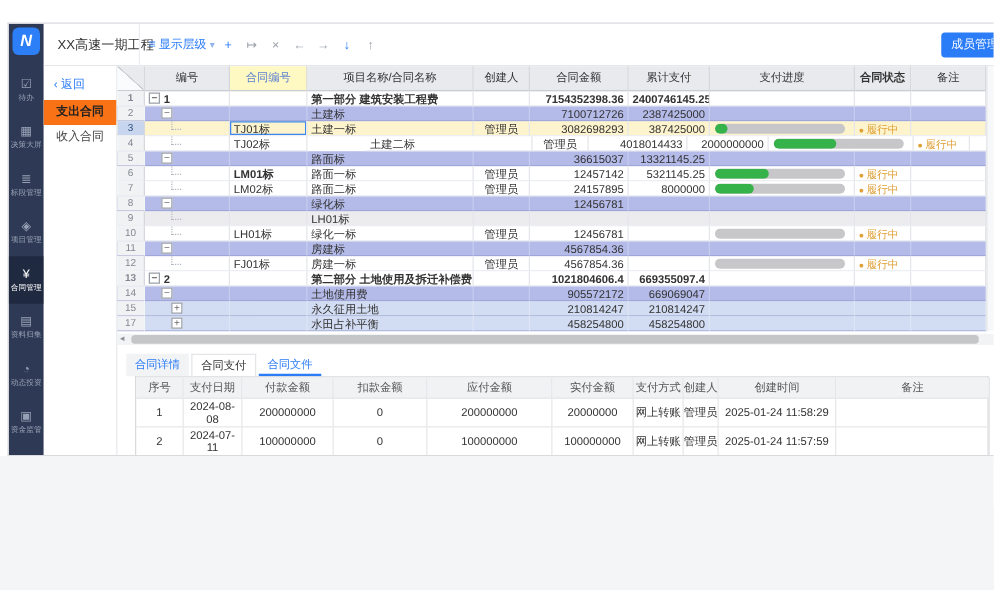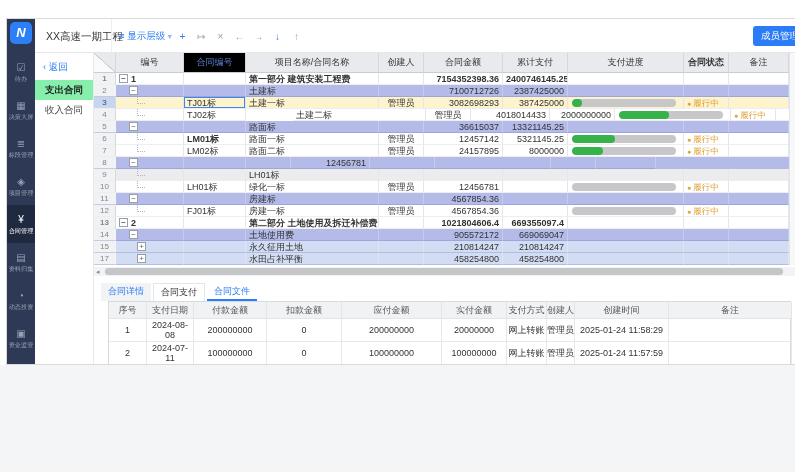--- a/index.html
+++ b/index.html
@@ -30,27 +30,27 @@
   .lvl-group .caret { color:#8fb4ef; font-size:8px; }
   .tb-icons { position:absolute; left:138px; top:0; height:34px; display:flex; align-items:center; }
   .tb-ico { width:19px; text-align:center; font-size:10px; color:#9aa0a8; cursor:pointer; }
   .tb-ico.blue { color:#2b7cf7; }
   .member-btn { position:absolute; left:718px; top:7px; height:20px; line-height:20px; padding:0 8px; background:#2b7cf7;
                 color:#fff; font-size:9.5px; border-radius:3px; white-space:nowrap; cursor:pointer; }
   
   .subnav { position:absolute; left:28px; top:34px; width:59px; height:311px; background:#fff; border-right:1px solid #e7e9ec; }
   .back-link { display:block; margin:8px 0 6px 8px; color:#2b7cf7; font-size:9.5px; cursor:pointer; }
   .sn-item { height:20px; line-height:20px; text-align:center; font-size:9.5px; color:#444; cursor:pointer; }
-  .sn-item.active { background:#86efac; color:#222; font-weight:bold; }
+  .sn-item.active { background:#f97316; color:#222; font-weight:bold; }
   
   .grid { position:absolute; left:87px; top:34px; width:695px; }
   .g-hrow, .g-row { display:flex; }
   .g-h { height:20px; line-height:19px; font-size:9px; color:#333; text-align:center; background:#e8eaee;
          border-right:1px solid #d6d8dd; border-bottom:1px solid #c9ccd2; overflow:hidden; white-space:nowrap; flex:none; }
-  .g-h-code { background:#000000; color:#5b7fd0; }
+  .g-h-code { background:#fef9c3; color:#5b7fd0; }
   .g-corner { background:linear-gradient(to top right,#fafbfc 48%,#c6c9cf 49%,#c6c9cf 51%,#e8eaee 52%); }
   .g-row { height:12px; background:#fff; cursor:pointer; }
   .g-row.bg-lavender { background:#b4bbe9; }
   .g-row.bg-lightblue { background:#d2dcf2; }
   .g-row.bg-gray { background:#ececef; }
   .g-row.bg-yellow { background:#fdf3cd; }
   .g-c { height:12px; line-height:12px; font-size:9px; padding:0 3px; overflow:hidden; white-space:nowrap;
          border-right:1px solid #e4e6ea; border-bottom:1px solid #eceef1; flex:none; }
   .bg-lavender .g-c, .bg-lightblue .g-c { border-right-color:rgba(255,255,255,.25); border-bottom-color:rgba(120,130,190,.35); }
   .g-num { background:#f1f2f4; color:#808691; font-size:8px; text-align:center; border-right:1px solid #d6d8dd; padding:0; }
@@ -263,20 +263,21 @@
             <div class="p-fill" style="width: 30%;"></div>
           </div>
         </div>
         <div class="g-c g-status" style="width: 45px;"><span class="s-dot">●</span><span>履行中</span></div>
         <div class="g-c" style="width: 60px;"></div>
       </div>
       <div class="g-row bg-lavender">
         <div class="g-c g-num" style="width: 22px;">8</div>
         <div class="g-c g-left" style="width: 68px;"><span class="tree-sp" style="width: 10px;"></span><span class="tgl">−</span></div>
         <div class="g-c g-left" style="width: 62px;"></div>
+        <div class="g-c g-left" style="width: 133px;">绿化标</div>
         <div class="g-c g-center" style="width: 45px;"></div>
         <div class="g-c g-right" style="width: 79px;">12456781</div>
         <div class="g-c g-right" style="width: 65px;"></div>
         <div class="g-c g-prog" style="width: 116px;"></div>
         <div class="g-c g-status" style="width: 45px;"></div>
         <div class="g-c" style="width: 60px;"></div>
       </div>
       <div class="g-row bg-gray">
         <div class="g-c g-num" style="width: 22px;">9</div>
         <div class="g-c g-left" style="width: 68px;"><span class="tree-sp" style="width: 18px;"></span><span class="conn"></span></div>

